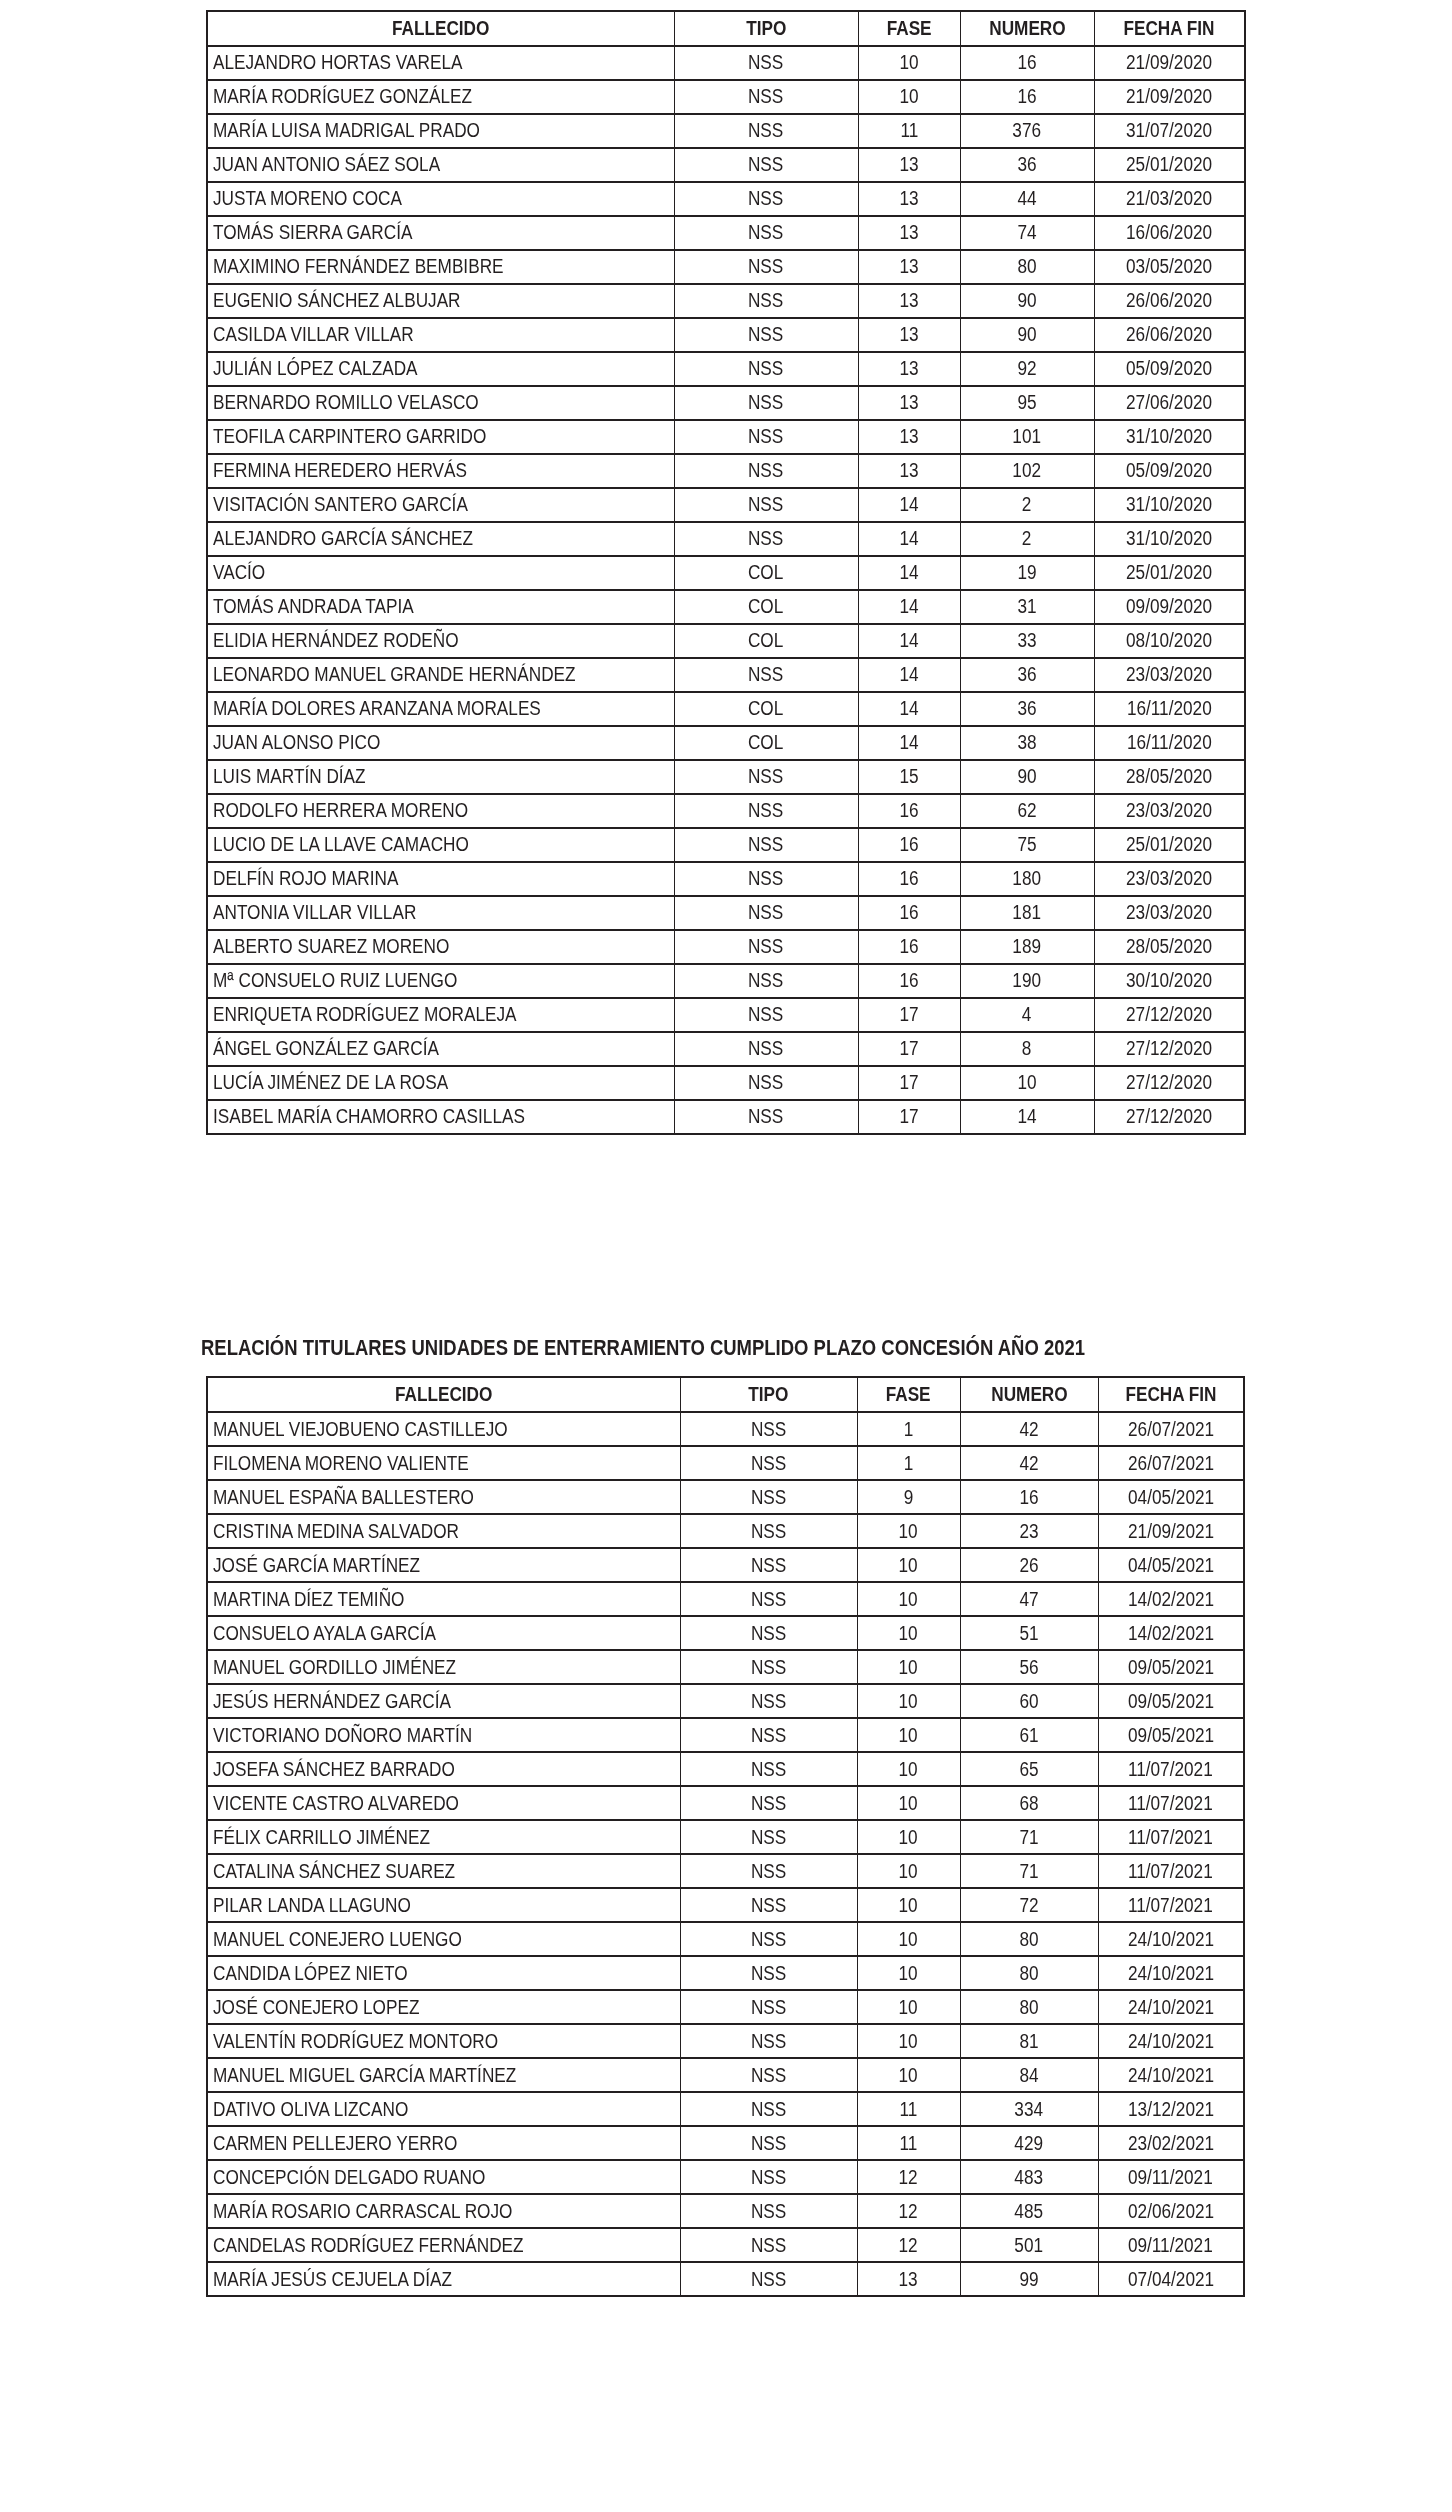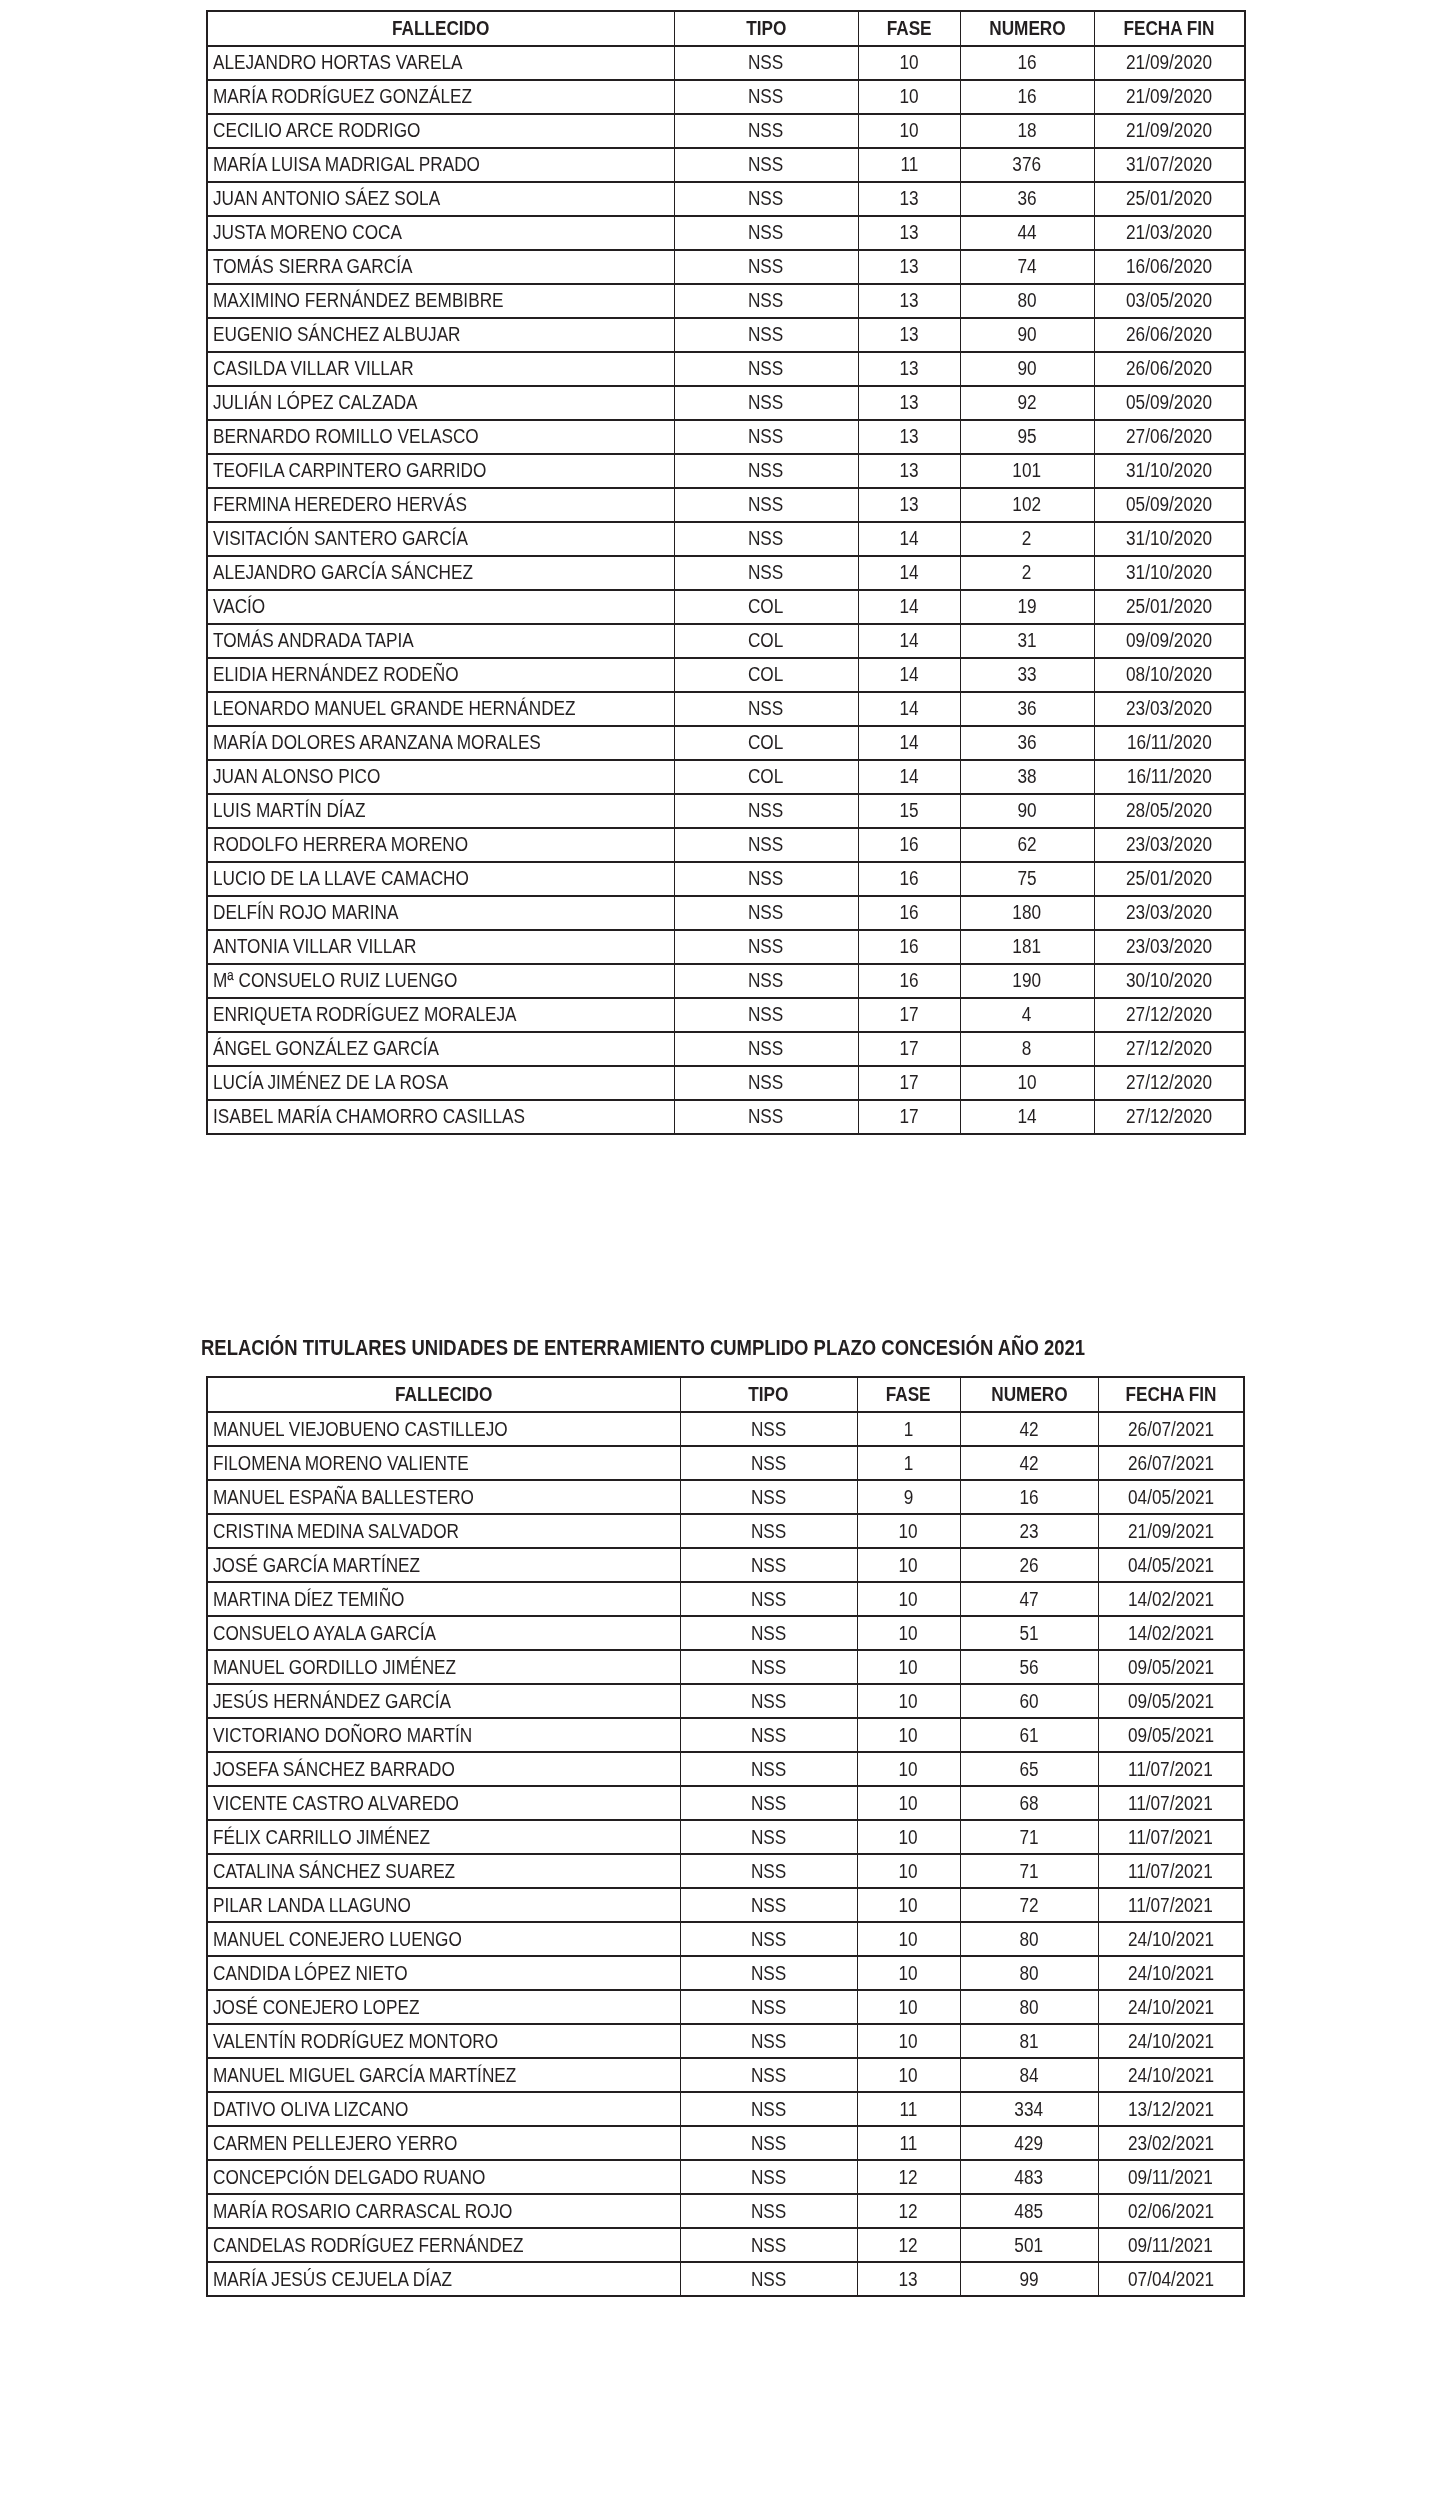--- a/index.html
+++ b/index.html
@@ -105,27 +105,20 @@
         <td><span class="cond">21/09/2020</span></td>
       </tr>
       <tr>
         <td class="name"><span class="cond">MARÍA RODRÍGUEZ GONZÁLEZ</span></td>
         <td><span class="cond">NSS</span></td>
         <td><span class="cond">10</span></td>
         <td><span class="cond">16</span></td>
         <td><span class="cond">21/09/2020</span></td>
       </tr>
       <tr>
-        <td class="name"><span class="cond">CECILIO ARCE RODRIGO</span></td>
-        <td><span class="cond">NSS</span></td>
-        <td><span class="cond">10</span></td>
-        <td><span class="cond">18</span></td>
-        <td><span class="cond">21/09/2020</span></td>
-      </tr>
-      <tr>
         <td class="name"><span class="cond">MARÍA LUISA MADRIGAL PRADO</span></td>
         <td><span class="cond">NSS</span></td>
         <td><span class="cond">11</span></td>
         <td><span class="cond">376</span></td>
         <td><span class="cond">31/07/2020</span></td>
       </tr>
       <tr>
         <td class="name"><span class="cond">JUAN ANTONIO SÁEZ SOLA</span></td>
         <td><span class="cond">NSS</span></td>
         <td><span class="cond">13</span></td>
@@ -278,20 +271,27 @@
         <td><span class="cond">16</span></td>
         <td><span class="cond">180</span></td>
         <td><span class="cond">23/03/2020</span></td>
       </tr>
       <tr>
         <td class="name"><span class="cond">ANTONIA VILLAR VILLAR</span></td>
         <td><span class="cond">NSS</span></td>
         <td><span class="cond">16</span></td>
         <td><span class="cond">181</span></td>
         <td><span class="cond">23/03/2020</span></td>
+      </tr>
+      <tr>
+        <td class="name"><span class="cond">ALBERTO SUAREZ MORENO</span></td>
+        <td><span class="cond">NSS</span></td>
+        <td><span class="cond">16</span></td>
+        <td><span class="cond">189</span></td>
+        <td><span class="cond">28/05/2020</span></td>
       </tr>
       <tr>
         <td class="name"><span class="cond">Mª CONSUELO RUIZ LUENGO</span></td>
         <td><span class="cond">NSS</span></td>
         <td><span class="cond">16</span></td>
         <td><span class="cond">190</span></td>
         <td><span class="cond">30/10/2020</span></td>
       </tr>
       <tr>
         <td class="name"><span class="cond">ENRIQUETA RODRÍGUEZ MORALEJA</span></td>

